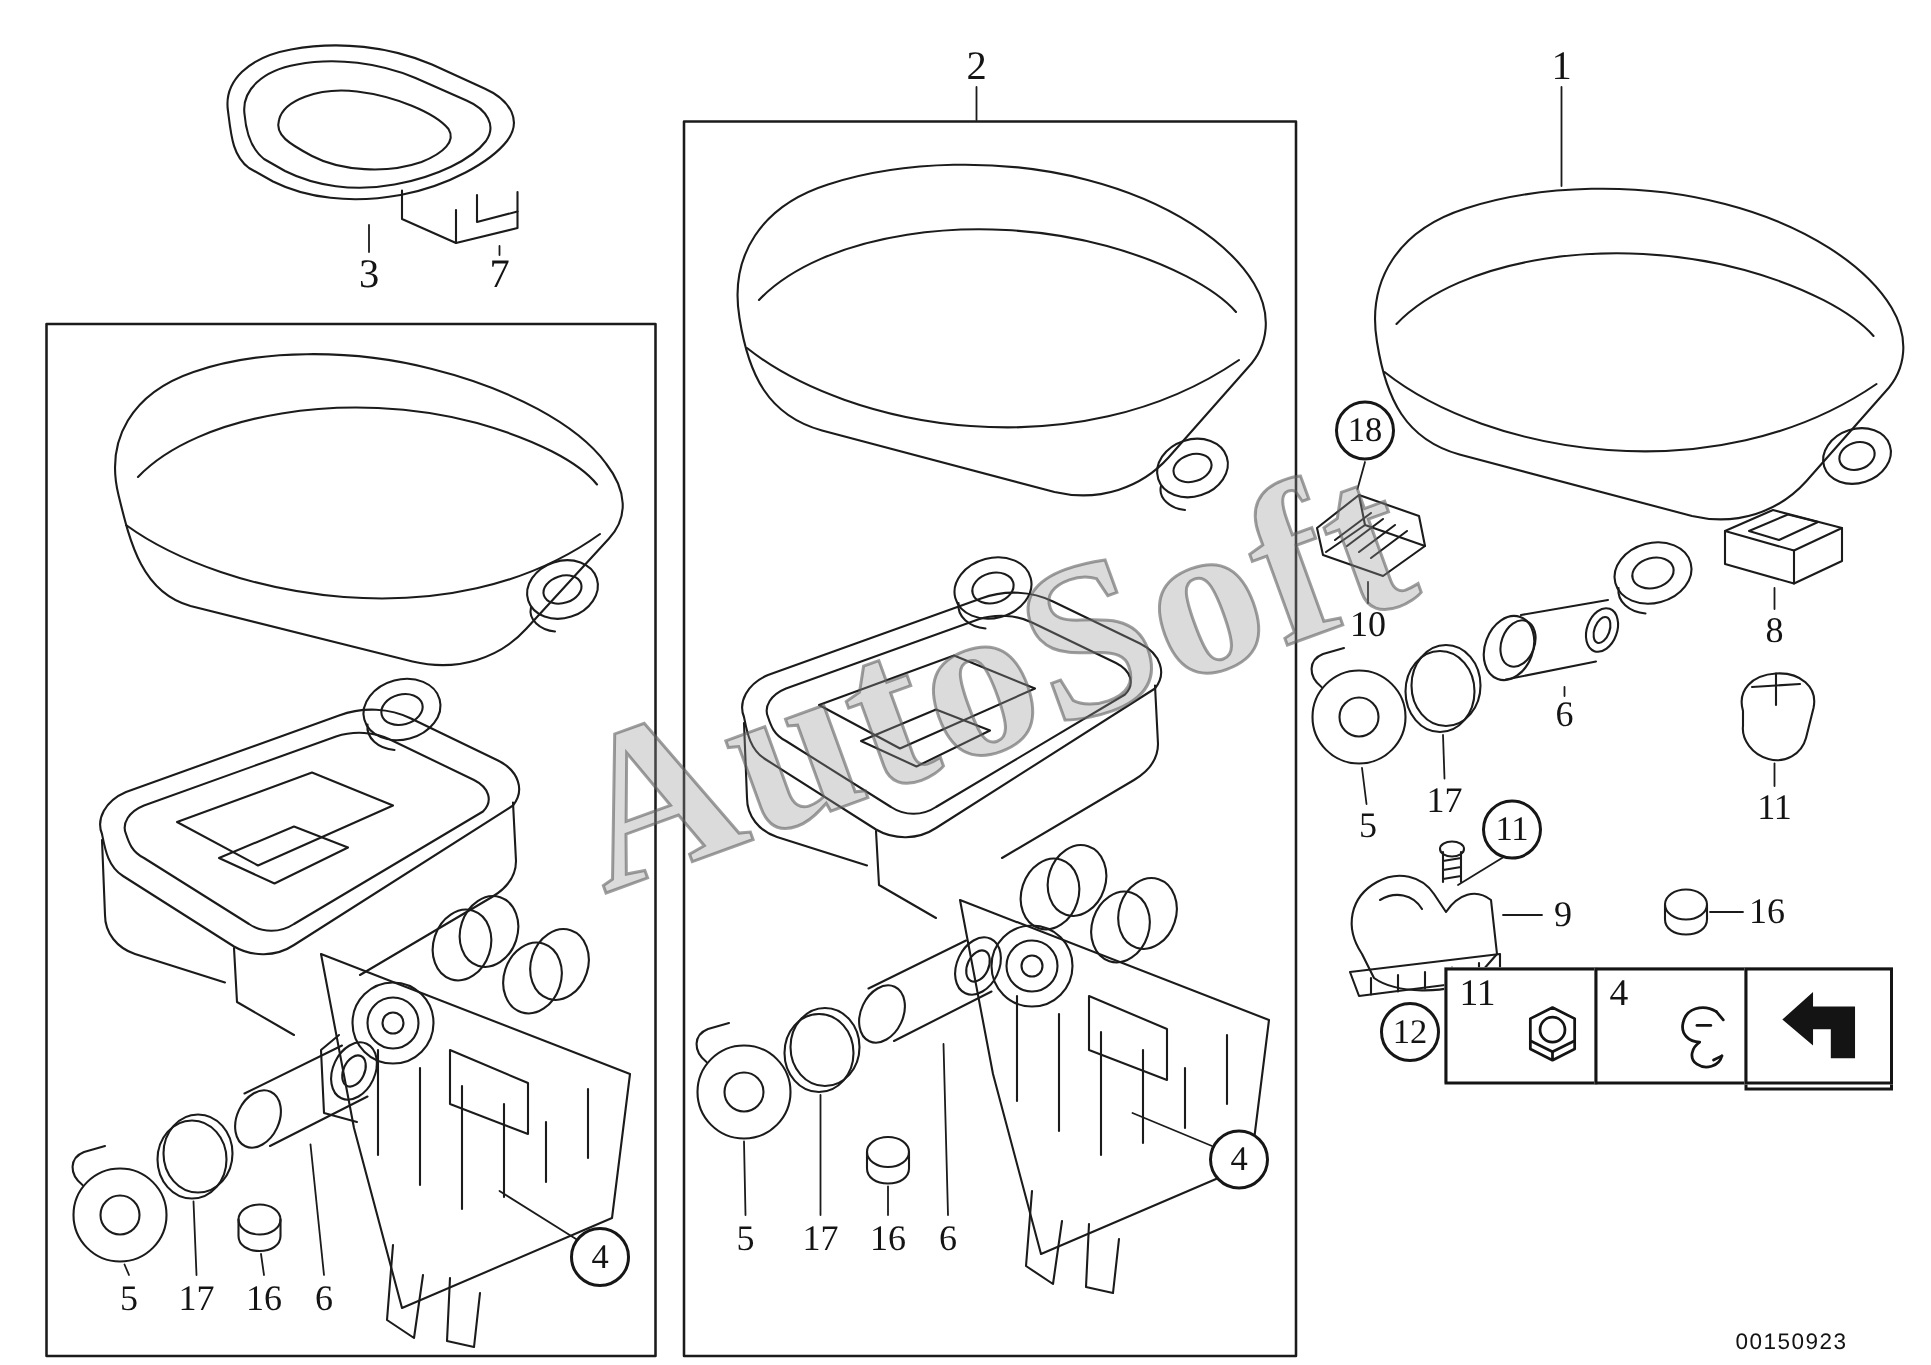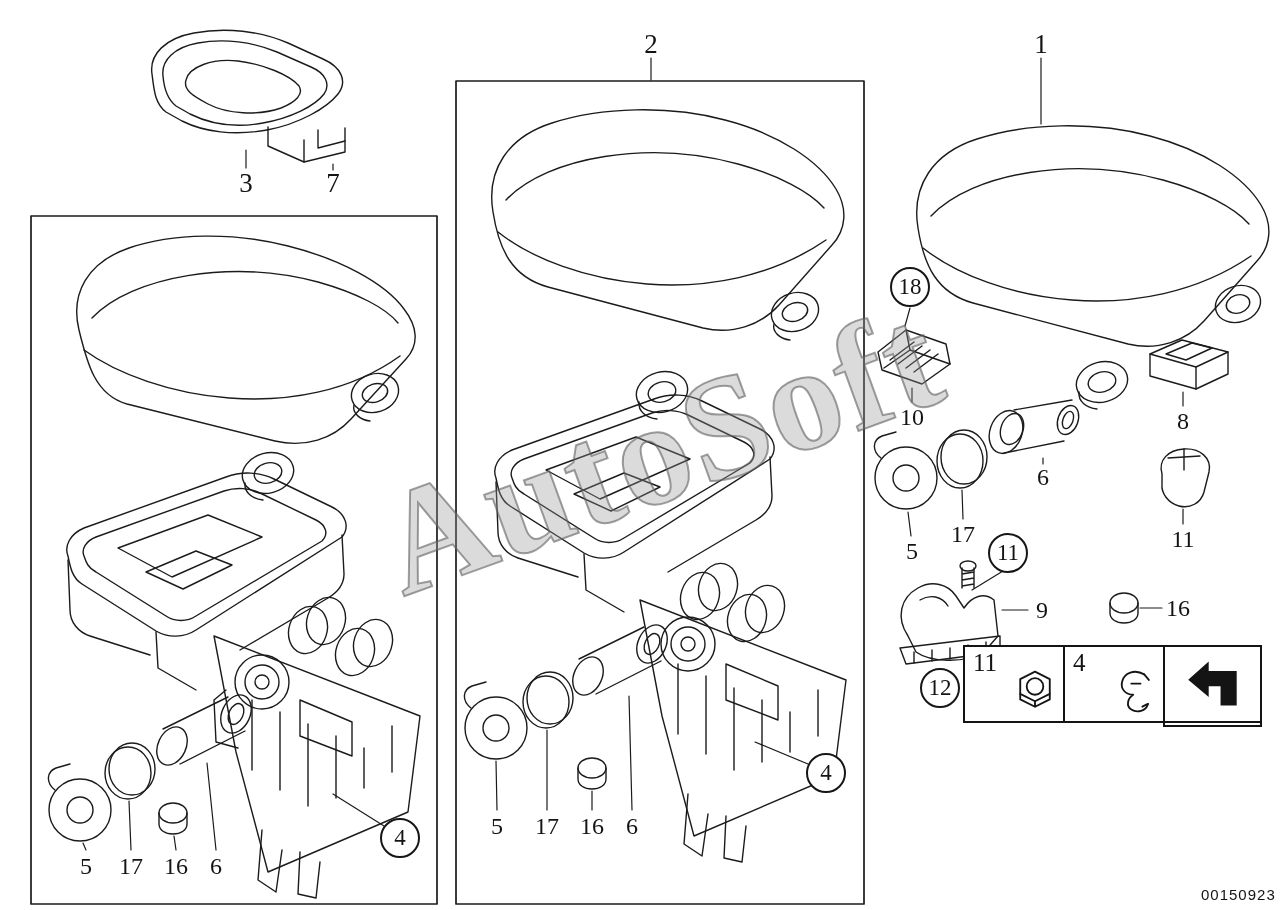--- a/index.html
+++ b/index.html
@@ -18,21 +18,21 @@
   .callout-lg{font-size:27px;}
   .callout-circle{position:absolute;z-index:10;width:40px;height:40px;border:2px solid #161616;
              border-radius:50%;background:#fff;display:flex;align-items:center;justify-content:center;
              font-size:23px;transform:translate(-50%,-50%);cursor:pointer;box-sizing:border-box;}
   .legend{position:absolute;left:963px;top:645px;width:300px;height:234px;z-index:10;}
   .cell{position:absolute;border:2px solid #141414;box-sizing:border-box;background:#fff;cursor:pointer;}
   .cell-num{position:absolute;left:8px;top:2px;font-size:25px;font-family:"Liberation Serif",serif;}
   .cell-icon{position:absolute;right:4px;bottom:3px;}
   .cell-icon-center{position:absolute;left:50%;top:50%;transform:translate(-50%,-50%);}
   .docnum{position:absolute;left:1157px;top:886px;z-index:10;
-          font-family:"Liberation Sans",sans-serif;font-size:15px;letter-spacing:1px;margin-left:44px;}
+          font-family:"Liberation Sans",sans-serif;font-size:15px;letter-spacing:1px;}
 </style>
 </head>
 <body>
 
 <div class="stage">
 
   <svg class="art" width="1287" height="910" viewBox="0 0 1287 910">
     <g stroke="#1b1b1b" fill="none" stroke-width="1.4" stroke-linejoin="round" stroke-linecap="round">
 
       <g>

